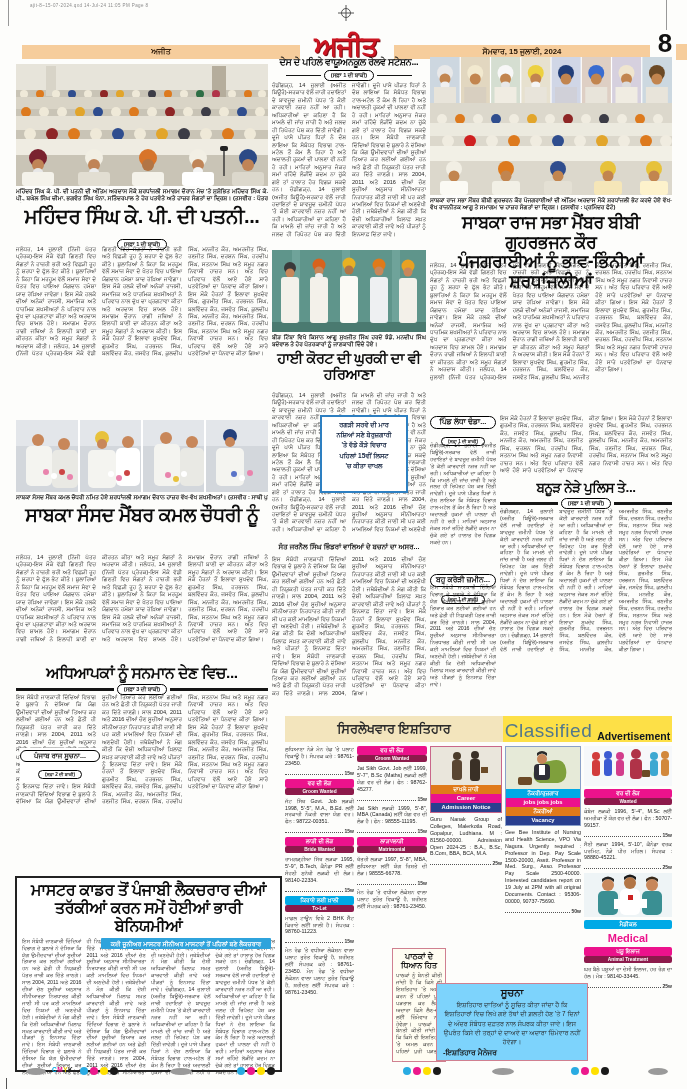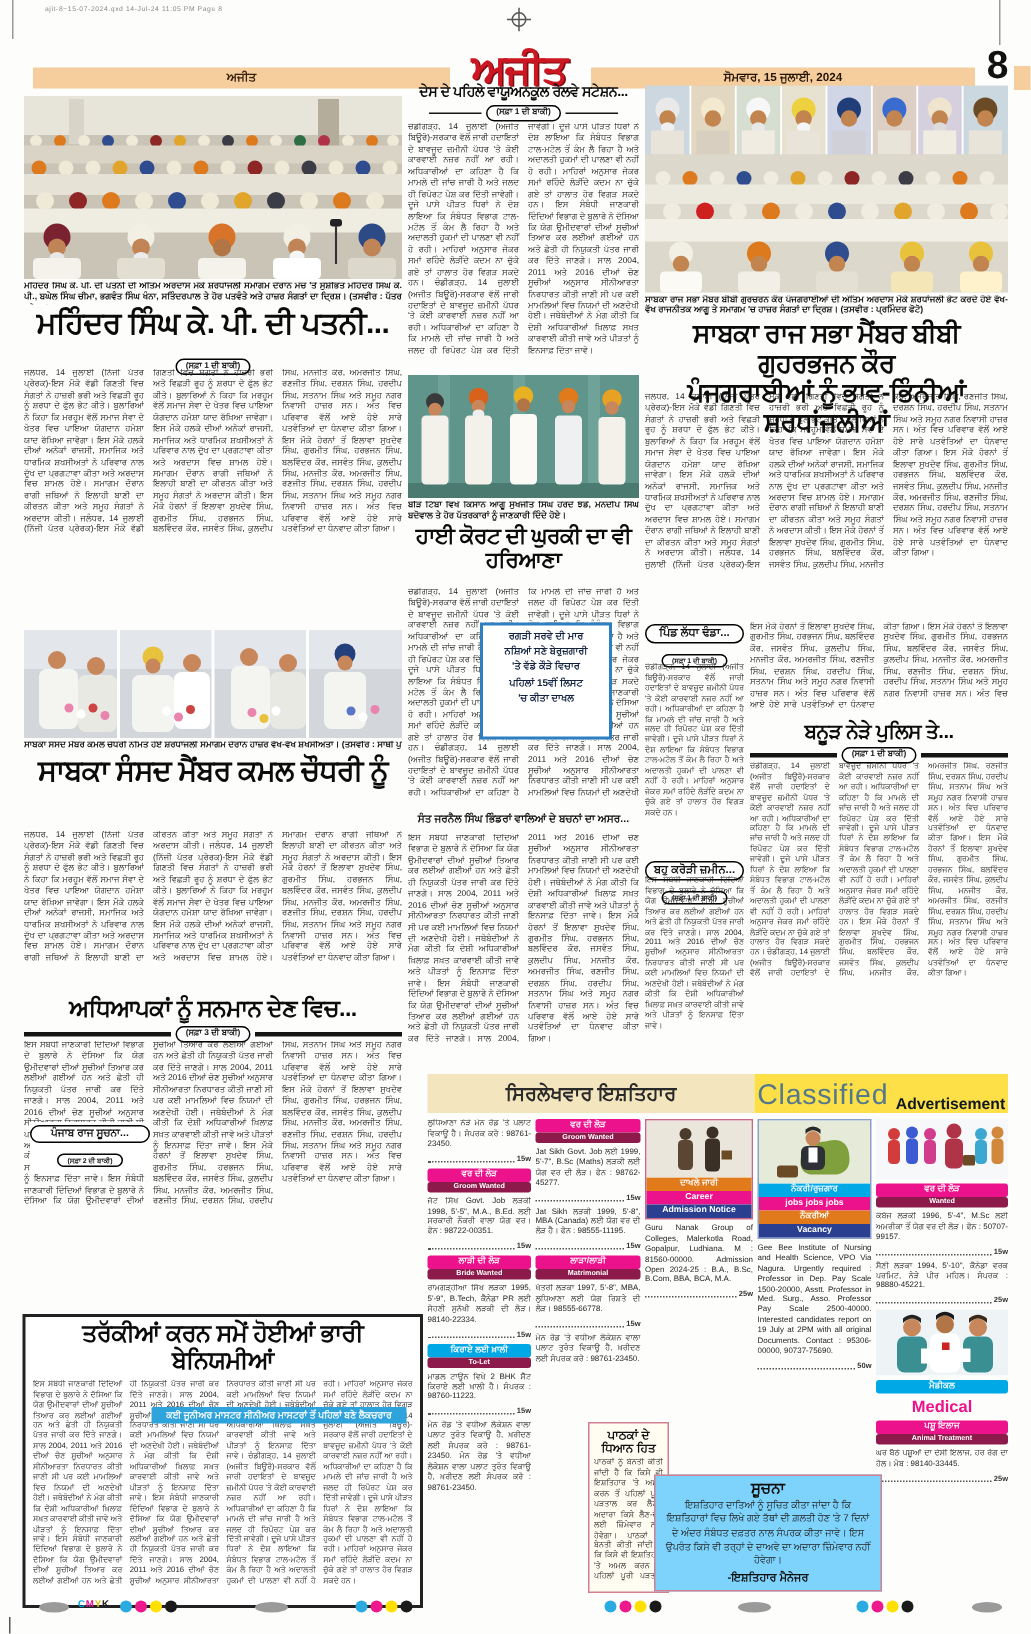--- a/index.html
+++ b/index.html
@@ -200,20 +200,21 @@
 <div class="abs bt c3" style="left:16px;top:694px;width:252px;height:180px">
   <span>ਇਸ ਸੰਬੰਧੀ ਜਾਣਕਾਰੀ ਦਿੰਦਿਆਂ ਵਿਭਾਗ ਦੇ ਬੁਲਾਰੇ ਨੇ ਦੱਸਿਆ ਕਿ ਯੋਗ ਉਮੀਦਵਾਰਾਂ ਦੀਆਂ ਸੂਚੀਆਂ ਤਿਆਰ ਕਰ ਲਈਆਂ ਗਈਆਂ ਹਨ ਅਤੇ ਛੇਤੀ ਹੀ ਨਿਯੁਕਤੀ ਪੱਤਰ ਜਾਰੀ ਕਰ ਦਿੱਤੇ ਜਾਣਗੇ। ਸਾਲ 2004, 2011 ਅਤੇ 2016 ਦੀਆਂ ਚੋਣ ਸੂਚੀਆਂ ਅਨੁਸਾਰ ਸੀਨੀਆਰਤਾ ਨਿਰਧਾਰਤ ਕੀਤੀ ਜਾਣੀ ਸੀ ਪਰ ਕਈ ਮਾਮਲਿਆਂ ਵਿਚ ਨਿਯਮਾਂ ਦੀ ਅਣਦੇਖੀ ਹੋਈ। ਜਥੇਬੰਦੀਆਂ ਨੇ ਮੰਗ ਕੀਤੀ ਕਿ ਦੋਸ਼ੀ ਅਧਿਕਾਰੀਆਂ ਖ਼ਿਲਾਫ਼ ਸਖ਼ਤ ਕਾਰਵਾਈ ਕੀਤੀ ਜਾਵੇ ਅਤੇ ਪੀੜਤਾਂ ਨੂੰ ਇਨਸਾਫ਼ ਦਿੱਤਾ ਜਾਵੇ। ਇਸ ਸੰਬੰਧੀ ਜਾਣਕਾਰੀ ਦਿੰਦਿਆਂ ਵਿਭਾਗ ਦੇ ਬੁਲਾਰੇ ਨੇ ਦੱਸਿਆ ਕਿ ਯੋਗ ਉਮੀਦਵਾਰਾਂ ਦੀਆਂ ਸੂਚੀਆਂ ਤਿਆਰ ਕਰ ਲਈਆਂ ਗਈਆਂ ਹਨ ਅਤੇ ਛੇਤੀ ਹੀ ਨਿਯੁਕਤੀ ਪੱਤਰ ਜਾਰੀ ਕਰ ਦਿੱਤੇ ਜਾਣਗੇ। ਸਾਲ 2004, 2011 ਅਤੇ 2016 ਦੀਆਂ ਚੋਣ ਸੂਚੀਆਂ ਅਨੁਸਾਰ ਸੀਨੀਆਰਤਾ ਨਿਰਧਾਰਤ ਕੀਤੀ ਜਾਣੀ ਸੀ ਪਰ ਕਈ ਮਾਮਲਿਆਂ ਵਿਚ ਨਿਯਮਾਂ ਦੀ ਅਣਦੇਖੀ ਹੋਈ। ਜਥੇਬੰਦੀਆਂ ਨੇ ਮੰਗ ਕੀਤੀ ਕਿ ਦੋਸ਼ੀ ਅਧਿਕਾਰੀਆਂ ਖ਼ਿਲਾਫ਼ ਸਖ਼ਤ ਕਾਰਵਾਈ ਕੀਤੀ ਜਾਵੇ ਅਤੇ ਪੀੜਤਾਂ ਨੂੰ ਇਨਸਾਫ਼ ਦਿੱਤਾ ਜਾਵੇ।</span> <span>ਇਸ ਮੌਕੇ ਹੋਰਨਾਂ ਤੋਂ ਇਲਾਵਾ ਸੁਖਦੇਵ ਸਿੰਘ, ਗੁਰਮੀਤ ਸਿੰਘ, ਹਰਭਜਨ ਸਿੰਘ, ਬਲਵਿੰਦਰ ਕੌਰ, ਜਸਵੰਤ ਸਿੰਘ, ਕੁਲਦੀਪ ਸਿੰਘ, ਮਨਜੀਤ ਕੌਰ, ਅਮਰਜੀਤ ਸਿੰਘ, ਰਣਜੀਤ ਸਿੰਘ, ਦਰਸ਼ਨ ਸਿੰਘ, ਹਰਦੀਪ ਸਿੰਘ, ਸਤਨਾਮ ਸਿੰਘ ਅਤੇ ਸਮੂਹ ਨਗਰ ਨਿਵਾਸੀ ਹਾਜ਼ਰ ਸਨ। ਅੰਤ ਵਿਚ ਪਰਿਵਾਰ ਵੱਲੋਂ ਆਏ ਹੋਏ ਸਾਰੇ ਪਤਵੰਤਿਆਂ ਦਾ ਧੰਨਵਾਦ ਕੀਤਾ ਗਿਆ। ਇਸ ਮੌਕੇ ਹੋਰਨਾਂ ਤੋਂ ਇਲਾਵਾ ਸੁਖਦੇਵ ਸਿੰਘ, ਗੁਰਮੀਤ ਸਿੰਘ, ਹਰਭਜਨ ਸਿੰਘ, ਬਲਵਿੰਦਰ ਕੌਰ, ਜਸਵੰਤ ਸਿੰਘ, ਕੁਲਦੀਪ ਸਿੰਘ, ਮਨਜੀਤ ਕੌਰ, ਅਮਰਜੀਤ ਸਿੰਘ, ਰਣਜੀਤ ਸਿੰਘ, ਦਰਸ਼ਨ ਸਿੰਘ, ਹਰਦੀਪ ਸਿੰਘ, ਸਤਨਾਮ ਸਿੰਘ ਅਤੇ ਸਮੂਹ ਨਗਰ ਨਿਵਾਸੀ ਹਾਜ਼ਰ ਸਨ। ਅੰਤ ਵਿਚ ਪਰਿਵਾਰ ਵੱਲੋਂ ਆਏ ਹੋਏ ਸਾਰੇ ਪਤਵੰਤਿਆਂ ਦਾ ਧੰਨਵਾਦ ਕੀਤਾ ਗਿਆ।</span>
 </div>
 <div class="abs" style="left:20px;top:748px;width:80px;background:#fff;padding:2px 0;text-align:center">
   <div class="mini" style="font-size:7px">ਪੰਜਾਬ ਰਾਜ ਸੂਚਨਾ...</div>
   <span class="pill" style="font-size:4.6px;line-height:7px;margin-top:1px">(ਸਫ਼ਾ 2 ਦੀ ਬਾਕੀ)</span>
 </div>
 
 <div class="abs frame" style="left:15px;top:876px;width:267px;height:196px;padding:3px 5px">
   <div class="hd" style="font-size:16px">
+    <div>ਮਾਸਟਰ ਕਾਡਰ ਤੋਂ ਪੰਜਾਬੀ ਲੈਕਚਰਾਰ ਦੀਆਂ</div>
     <div>ਤਰੱਕੀਆਂ ਕਰਨ ਸਮੇਂ ਹੋਈਆਂ ਭਾਰੀ ਬੇਨਿਯਮੀਆਂ</div>
   </div>
   <div class="bt c4" style="height:142px;margin-top:3px;font-size:5.2px">
     <span>ਇਸ ਸੰਬੰਧੀ ਜਾਣਕਾਰੀ ਦਿੰਦਿਆਂ ਵਿਭਾਗ ਦੇ ਬੁਲਾਰੇ ਨੇ ਦੱਸਿਆ ਕਿ ਯੋਗ ਉਮੀਦਵਾਰਾਂ ਦੀਆਂ ਸੂਚੀਆਂ ਤਿਆਰ ਕਰ ਲਈਆਂ ਗਈਆਂ ਹਨ ਅਤੇ ਛੇਤੀ ਹੀ ਨਿਯੁਕਤੀ ਪੱਤਰ ਜਾਰੀ ਕਰ ਦਿੱਤੇ ਜਾਣਗੇ। ਸਾਲ 2004, 2011 ਅਤੇ 2016 ਦੀਆਂ ਚੋਣ ਸੂਚੀਆਂ ਅਨੁਸਾਰ ਸੀਨੀਆਰਤਾ ਨਿਰਧਾਰਤ ਕੀਤੀ ਜਾਣੀ ਸੀ ਪਰ ਕਈ ਮਾਮਲਿਆਂ ਵਿਚ ਨਿਯਮਾਂ ਦੀ ਅਣਦੇਖੀ ਹੋਈ। ਜਥੇਬੰਦੀਆਂ ਨੇ ਮੰਗ ਕੀਤੀ ਕਿ ਦੋਸ਼ੀ ਅਧਿਕਾਰੀਆਂ ਖ਼ਿਲਾਫ਼ ਸਖ਼ਤ ਕਾਰਵਾਈ ਕੀਤੀ ਜਾਵੇ ਅਤੇ ਪੀੜਤਾਂ ਨੂੰ ਇਨਸਾਫ਼ ਦਿੱਤਾ ਜਾਵੇ। ਇਸ ਸੰਬੰਧੀ ਜਾਣਕਾਰੀ ਦਿੰਦਿਆਂ ਵਿਭਾਗ ਦੇ ਬੁਲਾਰੇ ਨੇ ਦੱਸਿਆ ਕਿ ਯੋਗ ਉਮੀਦਵਾਰਾਂ ਦੀਆਂ ਸੂਚੀਆਂ ਤਿਆਰ ਕਰ ਲਈਆਂ ਗਈਆਂ ਹਨ ਅਤੇ ਛੇਤੀ ਹੀ ਨਿਯੁਕਤੀ ਪੱਤਰ ਜਾਰੀ ਕਰ ਦਿੱਤੇ ਜਾਣਗੇ। ਸਾਲ 2004, 2011 ਅਤੇ 2016 ਦੀਆਂ ਚੋਣ ਸੂਚੀਆਂ ਅਨੁਸਾਰ ਸੀਨੀਆਰਤਾ ਨਿਰਧਾਰਤ ਕੀਤੀ ਜਾਣੀ ਸੀ ਪਰ ਕਈ ਮਾਮਲਿਆਂ ਵਿਚ ਨਿਯਮਾਂ ਦੀ ਅਣਦੇਖੀ ਹੋਈ। ਜਥੇਬੰਦੀਆਂ ਨੇ ਮੰਗ ਕੀਤੀ ਕਿ ਦੋਸ਼ੀ ਅਧਿਕਾਰੀਆਂ ਖ਼ਿਲਾਫ਼ ਸਖ਼ਤ ਕਾਰਵਾਈ ਕੀਤੀ ਜਾਵੇ ਅਤੇ ਪੀੜਤਾਂ ਨੂੰ ਇਨਸਾਫ਼ ਦਿੱਤਾ ਜਾਵੇ। ਇਸ ਸੰਬੰਧੀ ਜਾਣਕਾਰੀ ਦਿੰਦਿਆਂ ਵਿਭਾਗ ਦੇ ਬੁਲਾਰੇ ਨੇ ਦੱਸਿਆ ਕਿ ਯੋਗ ਉਮੀਦਵਾਰਾਂ ਦੀਆਂ ਸੂਚੀਆਂ ਤਿਆਰ ਕਰ ਲਈਆਂ ਗਈਆਂ ਹਨ ਅਤੇ ਛੇਤੀ ਹੀ ਨਿਯੁਕਤੀ ਪੱਤਰ ਜਾਰੀ ਕਰ ਦਿੱਤੇ ਜਾਣਗੇ। ਸਾਲ 2004, 2011 ਅਤੇ 2016 ਦੀਆਂ ਚੋਣ ਸੂਚੀਆਂ ਅਨੁਸਾਰ ਸੀਨੀਆਰਤਾ ਨਿਰਧਾਰਤ ਕੀਤੀ ਜਾਣੀ ਸੀ ਪਰ ਕਈ ਮਾਮਲਿਆਂ ਵਿਚ ਨਿਯਮਾਂ ਦੀ ਅਣਦੇਖੀ ਹੋਈ। ਜਥੇਬੰਦੀਆਂ ਨੇ ਮੰਗ ਕੀਤੀ ਕਿ ਦੋਸ਼ੀ ਅਧਿਕਾਰੀਆਂ ਖ਼ਿਲਾਫ਼ ਸਖ਼ਤ ਕਾਰਵਾਈ ਕੀਤੀ ਜਾਵੇ ਅਤੇ ਪੀੜਤਾਂ ਨੂੰ ਇਨਸਾਫ਼ ਦਿੱਤਾ ਜਾਵੇ।</span> <span>ਚੰਡੀਗੜ੍ਹ, 14 ਜੁਲਾਈ (ਅਜੀਤ ਬਿਊਰੋ)-ਸਰਕਾਰ ਵੱਲੋਂ ਜਾਰੀ ਹਦਾਇਤਾਂ ਦੇ ਬਾਵਜੂਦ ਜ਼ਮੀਨੀ ਪੱਧਰ 'ਤੇ ਕੋਈ ਕਾਰਵਾਈ ਨਜ਼ਰ ਨਹੀਂ ਆ ਰਹੀ। ਅਧਿਕਾਰੀਆਂ ਦਾ ਕਹਿਣਾ ਹੈ ਕਿ ਮਾਮਲੇ ਦੀ ਜਾਂਚ ਜਾਰੀ ਹੈ ਅਤੇ ਜਲਦ ਹੀ ਰਿਪੋਰਟ ਪੇਸ਼ ਕਰ ਦਿੱਤੀ ਜਾਵੇਗੀ। ਦੂਜੇ ਪਾਸੇ ਪੀੜਤ ਧਿਰਾਂ ਨੇ ਦੋਸ਼ ਲਾਇਆ ਕਿ ਸੰਬੰਧਤ ਵਿਭਾਗ ਟਾਲ-ਮਟੋਲ ਤੋਂ ਕੰਮ ਲੈ ਰਿਹਾ ਹੈ ਅਤੇ ਅਦਾਲਤੀ ਹੁਕਮਾਂ ਦੀ ਪਾਲਣਾ ਵੀ ਨਹੀਂ ਹੋ ਰਹੀ। ਮਾਹਿਰਾਂ ਅਨੁਸਾਰ ਜੇਕਰ ਸਮਾਂ ਰਹਿੰਦੇ ਲੋੜੀਂਦੇ ਕਦਮ ਨਾ ਚੁੱਕੇ ਗਏ ਤਾਂ ਹਾਲਾਤ ਹੋਰ ਵਿਗੜ ਸਕਦੇ ਹਨ। ਚੰਡੀਗੜ੍ਹ, 14 ਜੁਲਾਈ (ਅਜੀਤ ਬਿਊਰੋ)-ਸਰਕਾਰ ਵੱਲੋਂ ਜਾਰੀ ਹਦਾਇਤਾਂ ਦੇ ਬਾਵਜੂਦ ਜ਼ਮੀਨੀ ਪੱਧਰ 'ਤੇ ਕੋਈ ਕਾਰਵਾਈ ਨਜ਼ਰ ਨਹੀਂ ਆ ਰਹੀ। ਅਧਿਕਾਰੀਆਂ ਦਾ ਕਹਿਣਾ ਹੈ ਕਿ ਮਾਮਲੇ ਦੀ ਜਾਂਚ ਜਾਰੀ ਹੈ ਅਤੇ ਜਲਦ ਹੀ ਰਿਪੋਰਟ ਪੇਸ਼ ਕਰ ਦਿੱਤੀ ਜਾਵੇਗੀ। ਦੂਜੇ ਪਾਸੇ ਪੀੜਤ ਧਿਰਾਂ ਨੇ ਦੋਸ਼ ਲਾਇਆ ਕਿ ਸੰਬੰਧਤ ਵਿਭਾਗ ਟਾਲ-ਮਟੋਲ ਤੋਂ ਕੰਮ ਲੈ ਰਿਹਾ ਹੈ ਅਤੇ ਅਦਾਲਤੀ ਹੁਕਮਾਂ ਦੀ ਪਾਲਣਾ ਵੀ ਨਹੀਂ ਹੋ ਰਹੀ। ਮਾਹਿਰਾਂ ਅਨੁਸਾਰ ਜੇਕਰ ਸਮਾਂ ਰਹਿੰਦੇ ਲੋੜੀਂਦੇ ਕਦਮ ਨਾ ਚੁੱਕੇ ਗਏ ਤਾਂ ਹਾਲਾਤ ਹੋਰ ਵਿਗੜ ਸਕਦੇ ਹਨ।</span>
   </div>
   <div class="abs hl-strip" style="left:84px;top:60px;width:170px">ਕਈ ਜੂਨੀਅਰ ਮਾਸਟਰ ਸੀਨੀਅਰ ਮਾਸਟਰਾਂ ਤੋਂ ਪਹਿਲਾਂ ਬਣੇ ਲੈਕਚਰਾਰ</div>
 </div>
 
 <div class="abs hd" style="left:272px;top:57px;width:154px;font-size:9.5px;letter-spacing:-0.3px">ਦੇਸ ਦੇ ਪਹਿਲੇ ਵਾਯੂਅਨਕੂਲ ਰੇਲਵੇ ਸਟੇਸ਼ਨ...</div>
 <div class="abs prow" style="left:286px;top:70px;width:126px">
@@ -590,21 +591,21 @@
   <div class="ctr b" style="font-size:8px;line-height:1.15">
     <div>ਪਾਠਕਾਂ ਦੇ</div>
       <div>ਧਿਆਨ ਹਿਤ</div>
   </div>
   <div class="adt" style="margin-top:2px;height:82px">ਪਾਠਕਾਂ ਨੂੰ ਬੇਨਤੀ ਕੀਤੀ ਜਾਂਦੀ ਹੈ ਕਿ ਕਿਸੇ ਵੀ ਇਸ਼ਤਿਹਾਰ 'ਤੇ ਅਮਲ ਕਰਨ ਤੋਂ ਪਹਿਲਾਂ ਪੂਰੀ ਪੜਤਾਲ ਕਰ ਲੈਣ। ਅਦਾਰਾ ਕਿਸੇ ਲੈਣ-ਦੇਣ ਲਈ ਜ਼ਿੰਮੇਵਾਰ ਨਹੀਂ ਹੋਵੇਗਾ। ਪਾਠਕਾਂ ਨੂੰ ਬੇਨਤੀ ਕੀਤੀ ਜਾਂਦੀ ਹੈ ਕਿ ਕਿਸੇ ਵੀ ਇਸ਼ਤਿਹਾਰ 'ਤੇ ਅਮਲ ਕਰਨ ਤੋਂ ਪਹਿਲਾਂ ਪੂਰੀ ਪੜਤਾਲ ਕਰ ਲੈਣ। ਅਦਾਰਾ ਕਿਸੇ ਲੈਣ-ਦੇਣ ਲਈ ਜ਼ਿੰਮੇਵਾਰ ਨਹੀਂ ਹੋਵੇਗਾ।</div>
 </div>
 
 <div class="abs pinkframe" style="left:436px;top:983px;width:152px;height:78px;background:#7dd3fc;padding:3px 6px">
   <div class="ctr b" style="font-size:10px">ਸੂਚਨਾ</div>
   <div style="font-size:6.4px;line-height:1.45;text-align:center;color:#222;margin-top:1px">ਇਸ਼ਤਿਹਾਰ ਦਾਤਿਆਂ ਨੂੰ ਸੂਚਿਤ ਕੀਤਾ ਜਾਂਦਾ ਹੈ ਕਿ ਇਸ਼ਤਿਹਾਰਾਂ ਵਿਚ ਲਿਖੇ ਗਏ ਤੱਥਾਂ ਦੀ ਗ਼ਲਤੀ ਹੋਣ 'ਤੇ 7 ਦਿਨਾਂ ਦੇ ਅੰਦਰ ਸੰਬੰਧਤ ਦਫ਼ਤਰ ਨਾਲ ਸੰਪਰਕ ਕੀਤਾ ਜਾਵੇ। ਇਸ ਉਪਰੰਤ ਕਿਸੇ ਵੀ ਤਰ੍ਹਾਂ ਦੇ ਦਾਅਵੇ ਦਾ ਅਦਾਰਾ ਜ਼ਿੰਮੇਵਾਰ ਨਹੀਂ ਹੋਵੇਗਾ।</div>
-  <div class="b" style="font-size:7.5px;text-align:center;margin-top:2px">-ਇਸ਼ਤਿਹਾਰ ਮੈਨੇਜਰ</div>
+  <div class="b" style="font-size:7.5px;text-align:left;margin-top:2px">-ਇਸ਼ਤਿਹਾਰ ਮੈਨੇਜਰ</div>
 </div>
 
 <div class="abs" style="left:0;top:1066px;width:687px;height:12px">
   <div class="abs blob" style="left:26px;top:2px;width:20px"></div>
   <div class="abs b" style="left:52px;top:0;font-size:6.5px;letter-spacing:.5px">
     <span style="color:#00a9e6">C</span><span style="color:#ec128c">M</span><span style="color:#e0c400">Y</span><span style="color:#222">K</span>
   </div>
   <div class="abs" style="left:80px;top:1px;display:flex;gap:2px">
       <span class="dot" style="background:#29abe2"></span>
       <span class="dot" style="background:#ec188c"></span>

